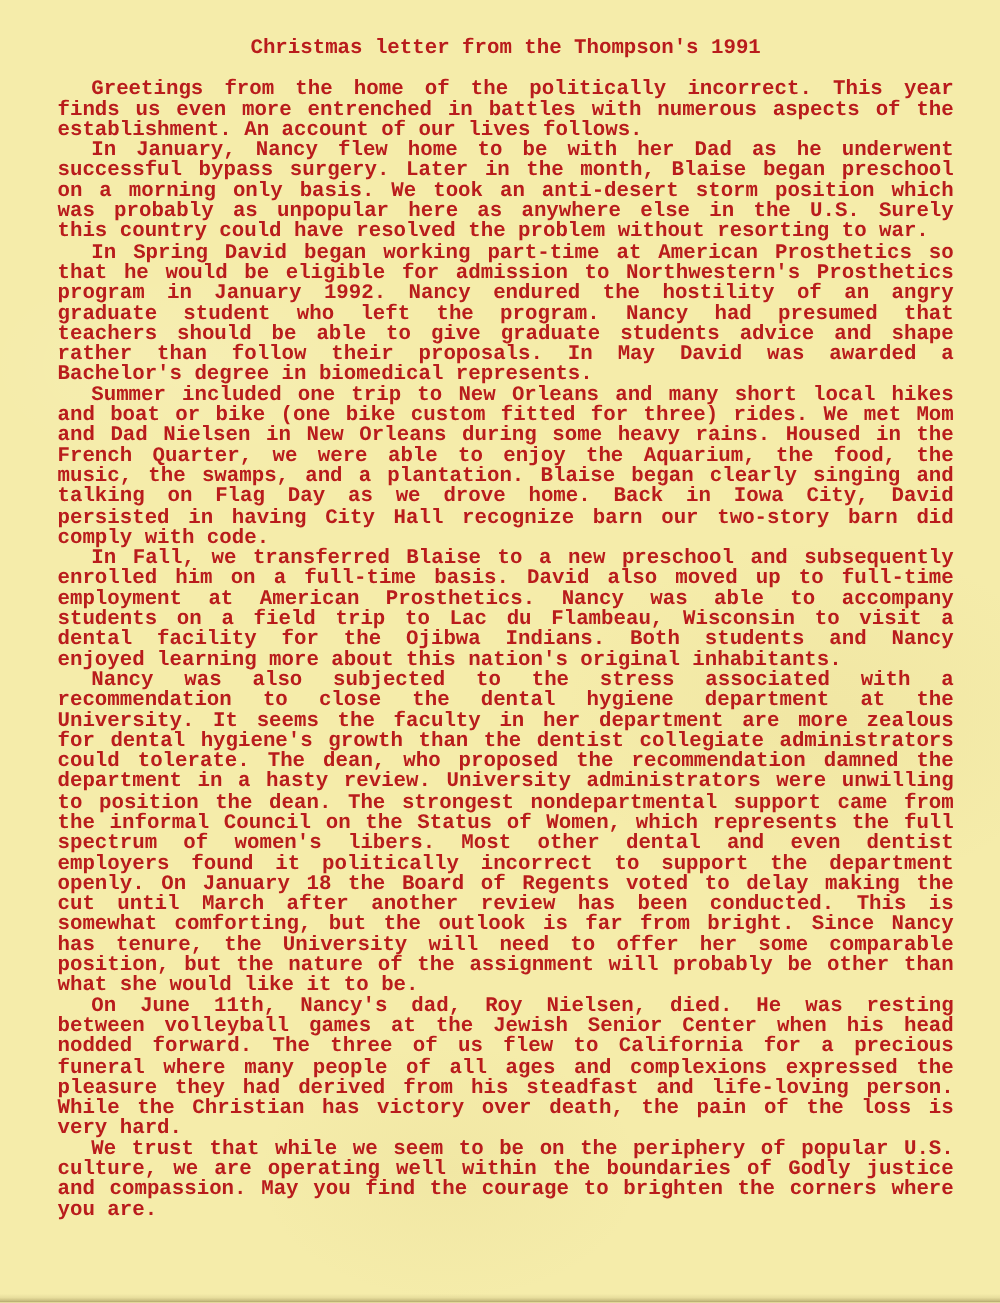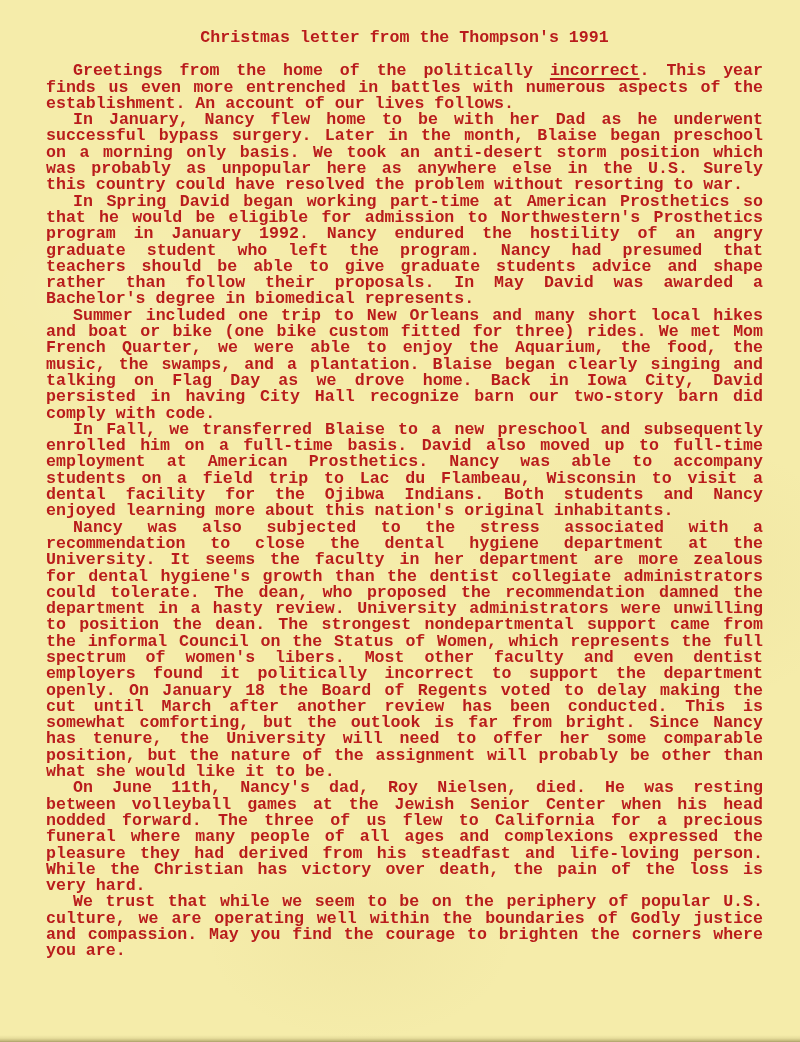--- a/index.html
+++ b/index.html
@@ -45,21 +45,20 @@
     text-align: justify;
     text-align-last: justify;
   }
   .line.first {
     padding-left: 27px;
   }
   .line.last {
     text-align-last: left;
   }
   .u {
-    text-decoration: underline;
     text-decoration-thickness: 1.5px;
     text-underline-offset: 3px;
   }
   .paper-bottom-edge {
     position: absolute;
     left: 0;
     right: 0;
     bottom: 0;
     height: 7px;
     background: linear-gradient(to bottom,
@@ -92,20 +91,21 @@
         <span class="line">that he would be eligible for admission to Northwestern's Prosthetics</span>
         <span class="line">program in January 1992.  Nancy endured the hostility of an angry</span>
         <span class="line">graduate student who left the program.  Nancy had presumed that</span>
         <span class="line">teachers should be able to give graduate students advice and shape</span>
         <span class="line">rather than follow their proposals.  In May David was awarded a</span>
         <span class="line last">Bachelor's degree in biomedical represents.</span>
       </p>
       <p class="para">
         <span class="line first">Summer included one trip to New Orleans and many short local hikes</span>
         <span class="line">and boat or bike (one bike custom fitted for three) rides.  We met Mom</span>
+        <span class="line">and Dad Nielsen in New Orleans during some heavy rains.  Housed in the</span>
         <span class="line">French Quarter, we were able to enjoy the Aquarium, the food, the</span>
         <span class="line">music, the swamps, and a plantation.  Blaise began clearly singing and</span>
         <span class="line">talking on Flag Day as we drove home.  Back in Iowa City, David</span>
         <span class="line">persisted in having City Hall recognize barn our two-story barn did</span>
         <span class="line last">comply with code.</span>
       </p>
       <p class="para">
         <span class="line first">In Fall, we transferred Blaise to a new preschool and subsequently</span>
         <span class="line">enrolled him on a full-time basis.  David also moved up to full-time</span>
         <span class="line">employment at American Prosthetics.  Nancy was able to accompany</span>
@@ -115,21 +115,21 @@
       </p>
       <p class="para">
         <span class="line first">Nancy was also subjected to the stress associated with a</span>
         <span class="line">recommendation to close the dental hygiene department at the</span>
         <span class="line">University.  It seems the faculty in her department are more zealous</span>
         <span class="line">for dental hygiene's growth than the dentist collegiate administrators</span>
         <span class="line">could tolerate.  The dean, who proposed the recommendation damned the</span>
         <span class="line">department in a hasty review.  University administrators were unwilling</span>
         <span class="line">to position the dean.  The strongest nondepartmental support came from</span>
         <span class="line">the informal Council on the Status of Women, which represents the full</span>
-        <span class="line">spectrum of women's libers.  Most other faculty and even dentist</span>
+        <span class="line">spectrum of women's libers.  Most other dental and even dentist</span>
         <span class="line">employers found it politically incorrect to support the department</span>
         <span class="line">openly.  On January 18 the Board of Regents voted to delay making the</span>
         <span class="line">cut until March after another review has been conducted.  This is</span>
         <span class="line">somewhat comforting, but the outlook is far from bright.  Since Nancy</span>
         <span class="line">has tenure, the University will need to offer her some comparable</span>
         <span class="line">position, but the nature of the assignment will probably be other than</span>
         <span class="line last">what she would like it to be.</span>
       </p>
       <p class="para">
         <span class="line first">On June 11th, Nancy's dad, Roy Nielsen, died.  He was resting</span>

